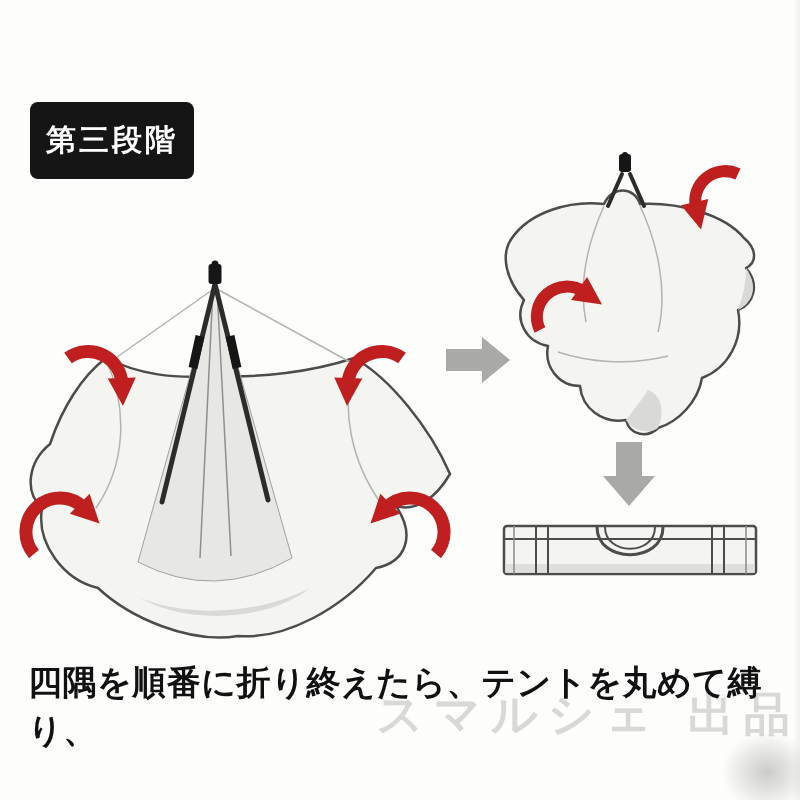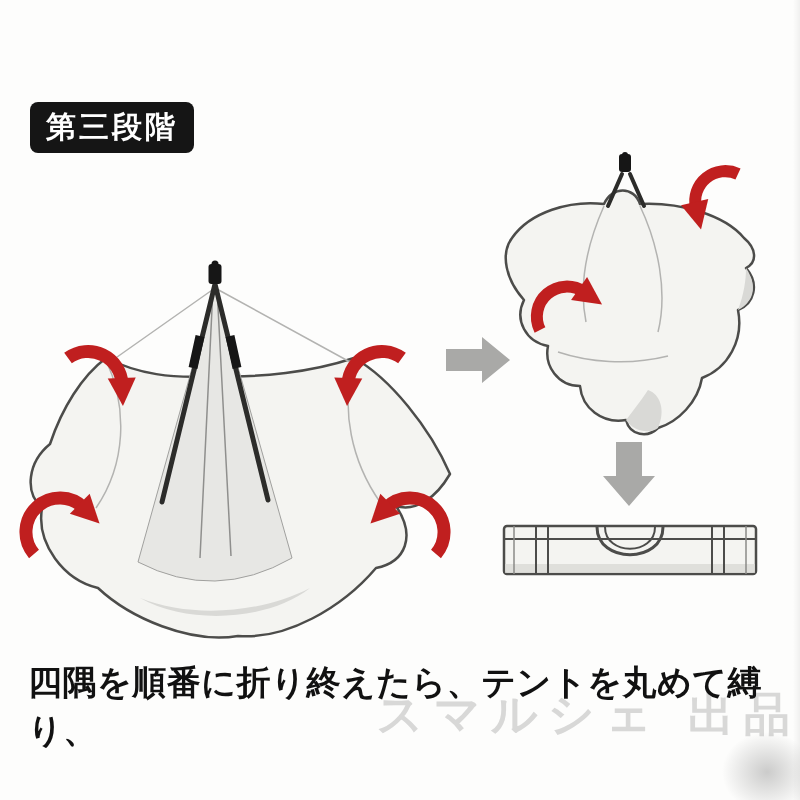--- a/index.html
+++ b/index.html
@@ -9,21 +9,21 @@
     background: var(--background, #fdfdfc);
     font-family: "DejaVu Sans", "Liberation Sans", sans-serif;
     overflow: hidden;
   }
   .stage-badge {
     position: absolute; left: 30px; top: 102px;
     background: var(--badge-bg, #151515);
     color: var(--badge-text, #ffffff);
     font-family: Liberation Mono, monospace;
     font-weight: 700; font-size: 30px;
-    padding: 5px 16px; border-radius: 8px;
+    padding: 18px 16px; border-radius: 8px;
     letter-spacing: 3px; z-index: 3;
   }
   .illus { position: absolute; z-index: 2; }
   #step1 { left: 10px;  top: 258px; }
   #flow-right { left: 446px; top: 336px; }
   #step2 { left: 498px; top: 152px; }
   #flow-down { left: 601px; top: 442px; }
   #step3 { left: 498px; top: 512px; }
 
   .caption {

